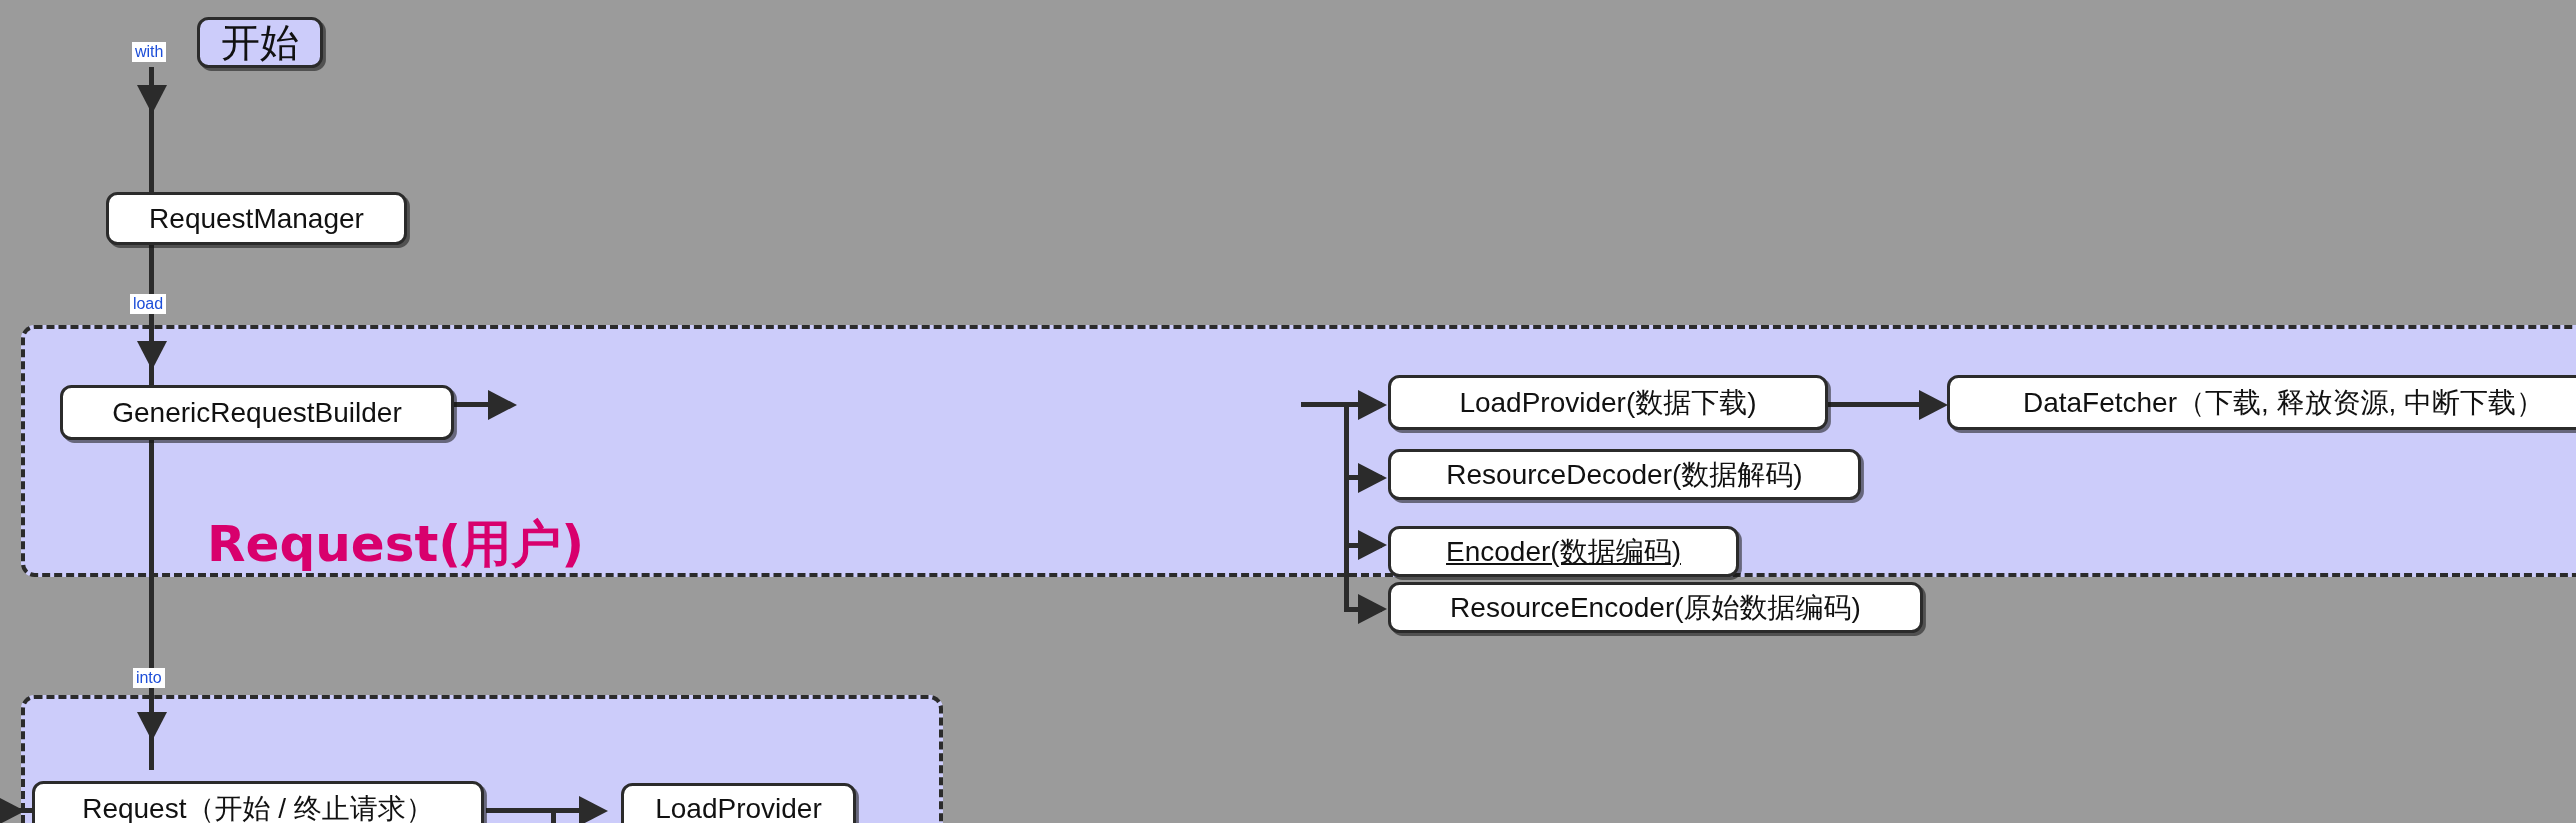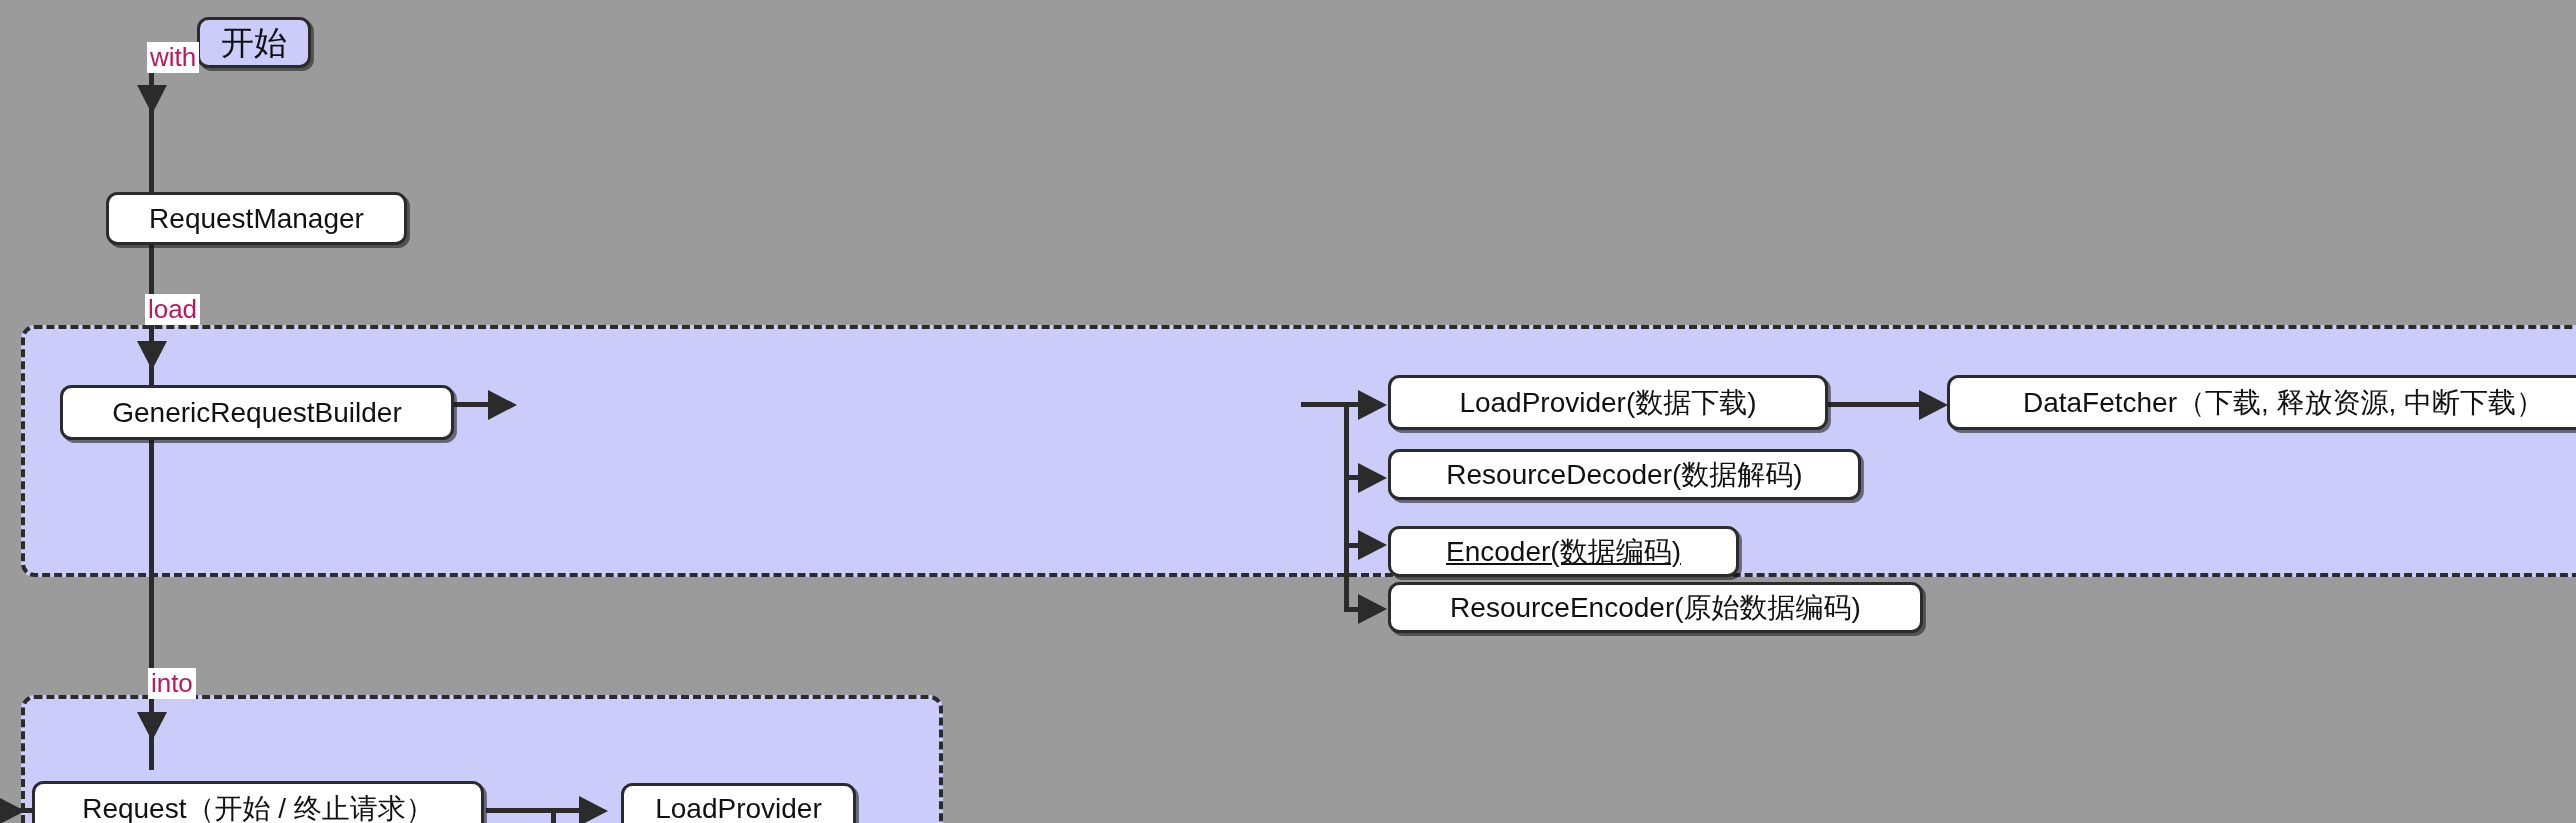--- a/index.html
+++ b/index.html
@@ -72,26 +72,25 @@
     width: 0; height: 0;
     border-top: 15.4px solid transparent;
     border-bottom: 15.4px solid transparent;
     border-left: 29px solid #2b2b2b;
   }
 
   
   .edge-label {
     position: absolute;
     background: #ffffff;
-    color: #be185d;
-    font-size: 26px;
+    color: #1d4ed8;
+    font-size: 16px;
     line-height: 1.12;
     padding: 1px 2.9px;
     white-space: nowrap;
-    margin-left: 15px;
   }
 
   
   .group-title {
     position: absolute;
     color: #d8006d;
     font-family: "DejaVu Sans", sans-serif;
     font-weight: bold;
     font-size: 50px;
     line-height: 1;
@@ -138,21 +137,21 @@
   <div class="hline" style="left:1826px; top:402px; width:111px;"></div>
   <div class="arrow-right" style="left:1919px; top:390px;"></div>
 
   <div class="hline" style="left:486px; top:808px; width:111px;"></div>
   <div class="arrow-right" style="left:579px; top:796px;"></div>
   <div class="vline" style="left:551px; top:808px; height:19px;"></div>
 
   <div class="hline" style="left:-9.6px; top:808px; width:43px;"></div>
   <div class="arrow-right" style="left:-3.8px; top:796px;"></div>
 
-  <div class="node start" style="left:197px; top:17.3px; width:114px; height:51px; font-size:33px;">开始</div>
+  <div class="node start" style="left:197px; top:17.3px; width:126px; height:51px; font-size:39px;">开始</div>
 
   <div class="node" style="left:106px; top:192px; width:301px; height:53px;">RequestManager</div>
 
   <div class="node" style="left:60px; top:375px; width:394px; height:55px;margin-top:10px;">GenericRequestBuilder</div>
 
 
   <div class="node" style="left:1388px; top:375px; width:440px; height:55px;">LoadProvider(数据下载)</div>
 
   <div class="node" style="left:1947px; top:375px; width:673px; height:55px;">DataFetcher（下载, 释放资源, 中断下载）</div>
 
@@ -163,16 +162,17 @@
   <div class="node" style="left:1388px; top:582px; width:535px; height:51px;">ResourceEncoder(原始数据编码)</div>
 
   <div class="node" style="left:32px; top:781px; width:452px; height:55px;">Request（开始 / 终止请求）</div>
 
   <div class="node" style="left:621px; top:783px; width:235px; height:51px;">LoadProvider</div>
 
   <div class="edge-label" style="left:132px; top:42px;">with</div>
   <div class="edge-label" style="left:130px; top:294px;">load</div>
   <div class="edge-label" style="left:133px; top:668px;">into</div>
 
+  <div class="group-title" style="left:207px; top:519px;">Request(用户)</div>
 
 
 </div>
 
 
 </body></html>

